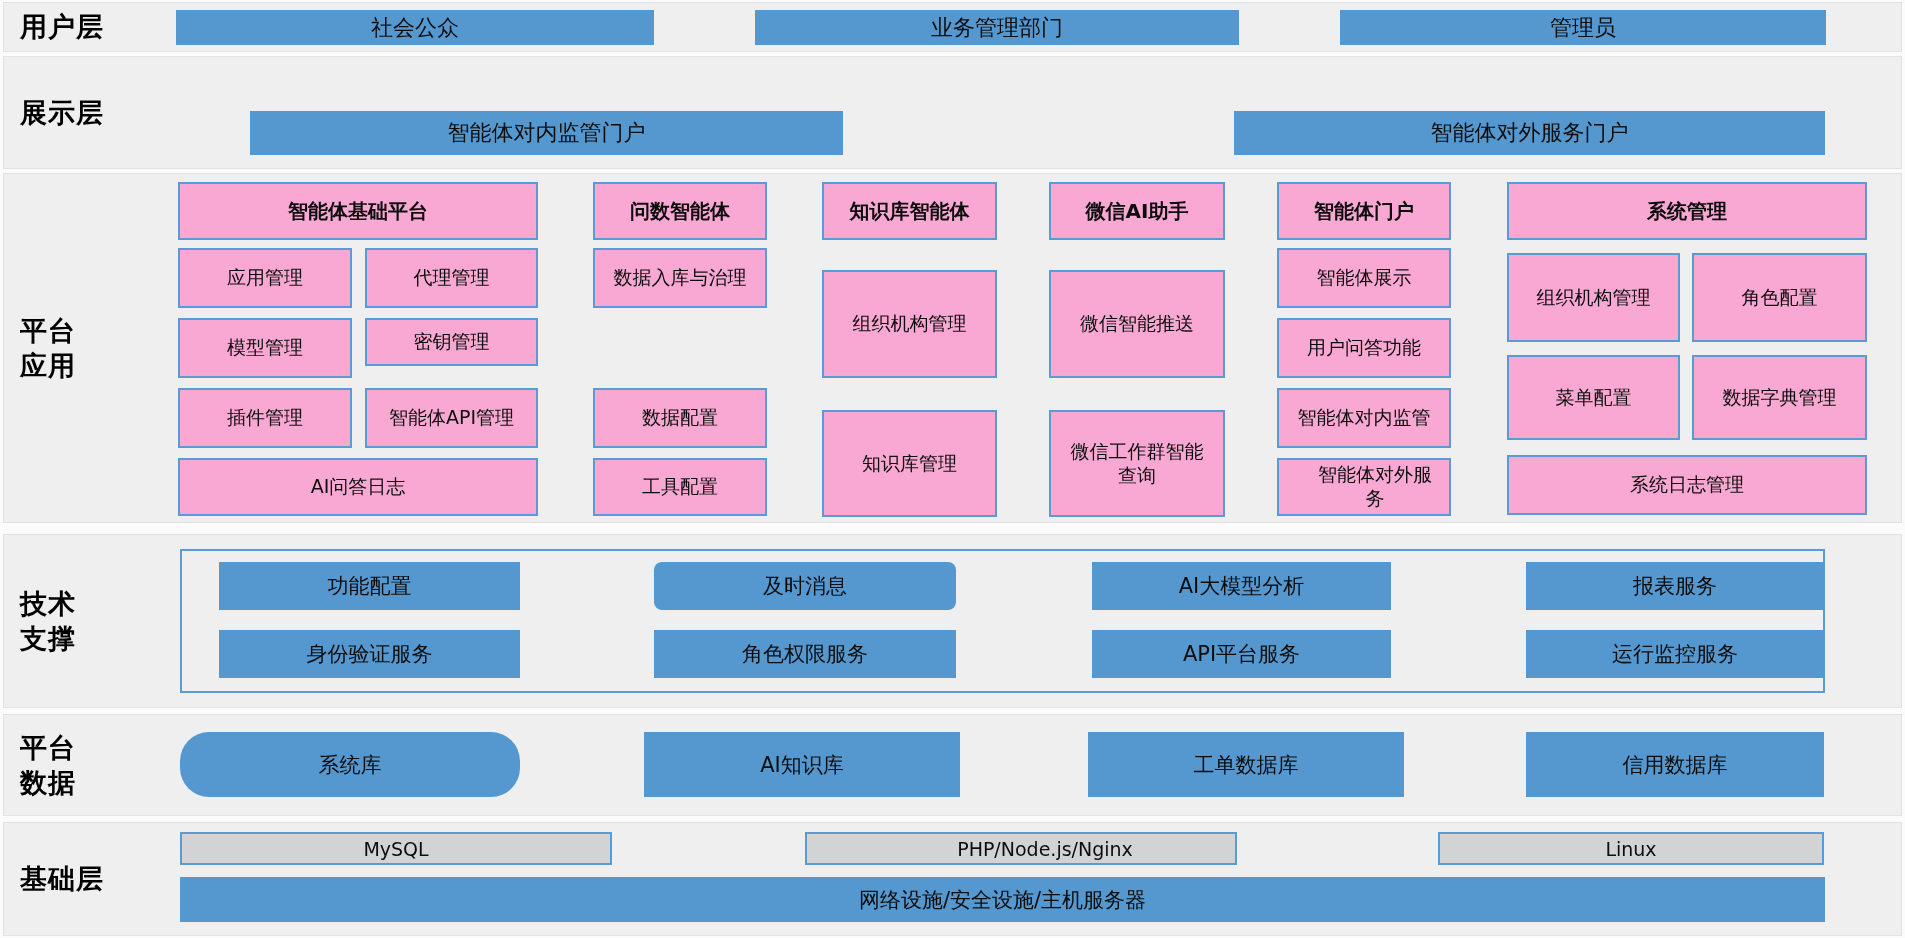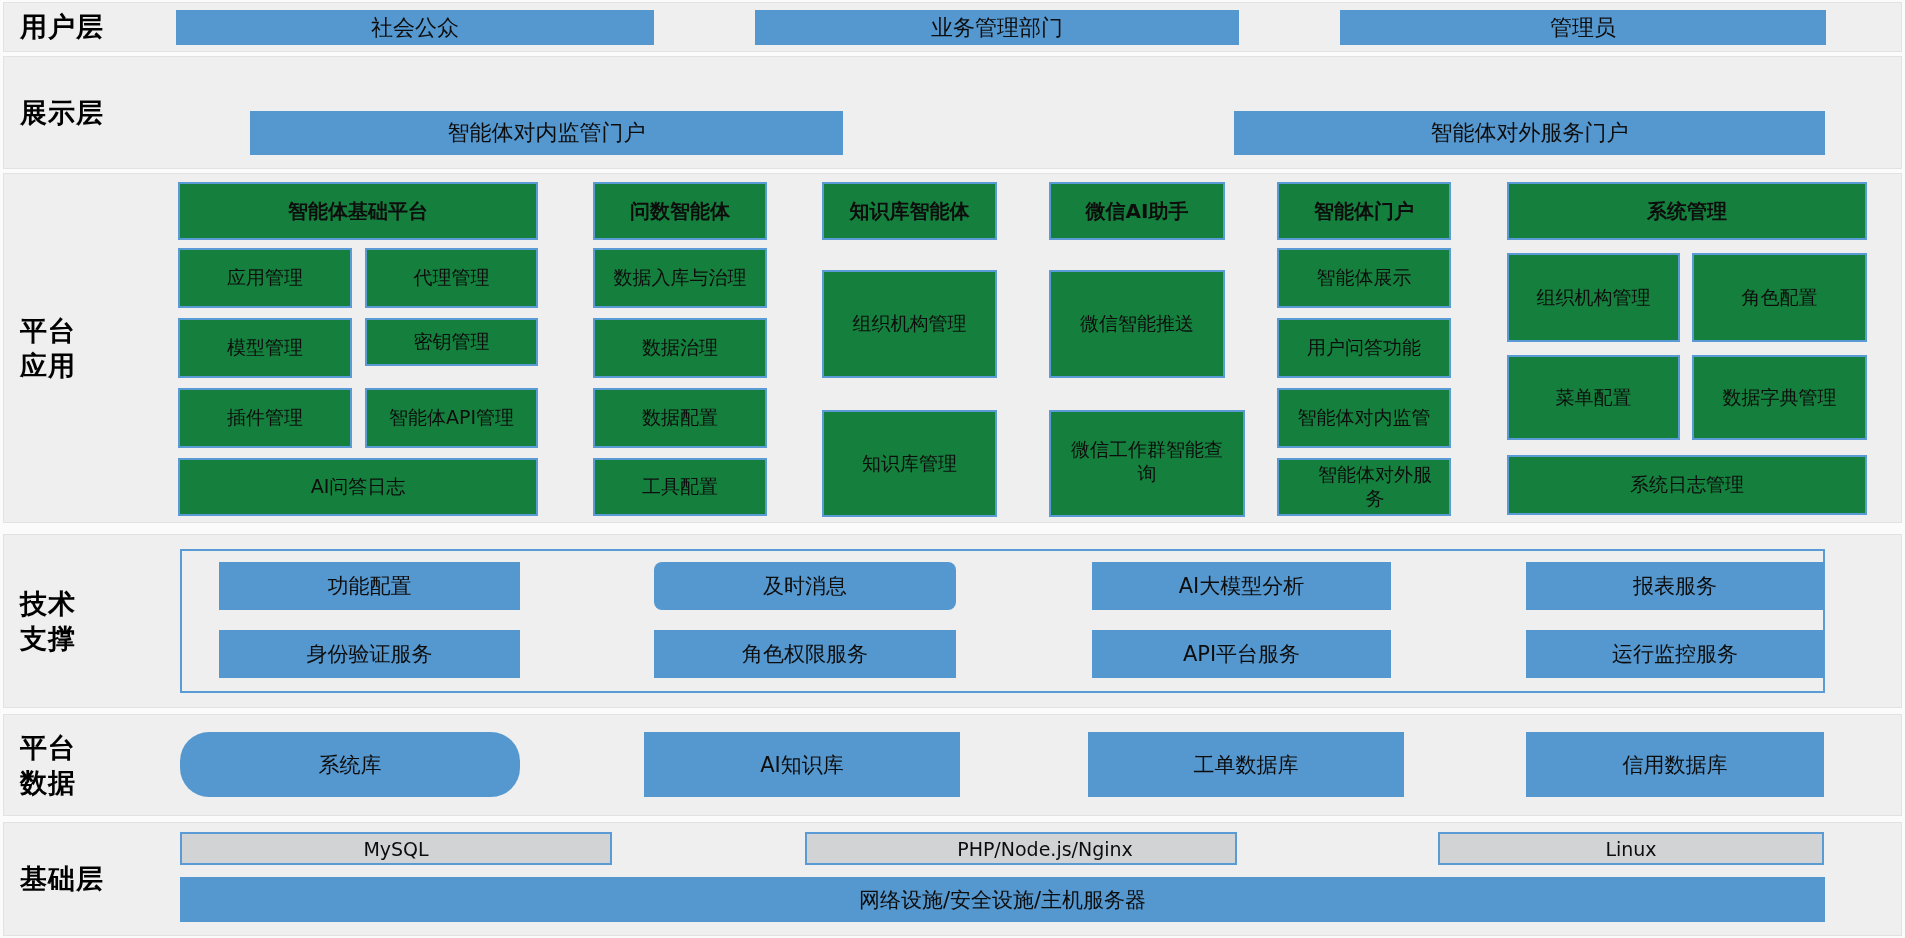--- a/index.html
+++ b/index.html
@@ -17,21 +17,21 @@
     font-weight:bold; font-size:27px; line-height:1.3; color:#000;
     white-space:pre-line; letter-spacing:1px;
   }
   .bluebar {
     position:absolute; background:#5598cf; color:#0d0d0d;
     display:flex; align-items:center; justify-content:center;
     font-size:21px; text-align:center;
   }
   .bluebar.big { font-size:22px; }
   .graybox {
-    position:absolute; background:#15803d; border:2px solid #5b9bd5;
+    position:absolute; background:#f9a8d4; border:2px solid #5b9bd5;
     box-sizing:border-box; display:flex; align-items:center; justify-content:center;
     font-size:19px; text-align:center; color:#0d0d0d; padding:0 14px; line-height:1.25;
   }
   .graybox.header { font-weight:bold; font-size:20px; }
   .graybar {
     position:absolute; background:#d2d3d4; border:2px solid #5b9bd5;
     box-sizing:border-box; display:flex; align-items:center; justify-content:center;
     font-size:19px; color:#0d0d0d;
   }
   .frame {
@@ -64,31 +64,30 @@
     <div class="graybox" style="left:174px;top:74px;width:174px;height:60px;">应用管理</div>
     <div class="graybox" style="left:361px;top:74px;width:173px;height:60px;">代理管理</div>
     <div class="graybox" style="left:174px;top:144px;width:174px;height:60px;">模型管理</div>
     <div class="graybox" style="left:361px;top:144px;width:173px;height:48px;">密钥管理</div>
     <div class="graybox" style="left:174px;top:214px;width:174px;height:60px;">插件管理</div>
     <div class="graybox" style="left:361px;top:214px;width:173px;height:60px;">智能体API管理</div>
     <div class="graybox" style="left:174px;top:284px;width:360px;height:58px;">AI问答日志</div>
 
     <div class="graybox header" style="left:589px;top:8px;width:174px;height:58px;">问数智能体</div>
     <div class="graybox" style="left:589px;top:74px;width:174px;height:60px;">数据入库与治理</div>
-    <div class="graybox" style="left:589px;top:144px;width:174px;height:60px;">数据治理</div>
     <div class="graybox" style="left:589px;top:214px;width:174px;height:60px;">数据配置</div>
     <div class="graybox" style="left:589px;top:284px;width:174px;height:58px;">工具配置</div>
 
     <div class="graybox header" style="left:818px;top:8px;width:175px;height:58px;">知识库智能体</div>
     <div class="graybox" style="left:818px;top:96px;width:175px;height:108px;">组织机构管理</div>
     <div class="graybox" style="left:818px;top:236px;width:175px;height:107px;">知识库管理</div>
 
     <div class="graybox header" style="left:1045px;top:8px;width:176px;height:58px;">微信AI助手</div>
     <div class="graybox" style="left:1045px;top:96px;width:176px;height:108px;">微信智能推送</div>
-    <div class="graybox" style="left:1045px;top:236px;width:196px;height:107px;font-family:Liberation Mono, monospace;">微信工作群智能查询</div>
+    <div class="graybox" style="left:1045px;top:236px;width:176px;height:107px;">微信工作群智能查询</div>
 
     <div class="graybox header" style="left:1273px;top:8px;width:174px;height:58px;">智能体门户</div>
     <div class="graybox" style="left:1273px;top:74px;width:174px;height:60px;">智能体展示</div>
     <div class="graybox" style="left:1273px;top:144px;width:174px;height:60px;">用户问答功能</div>
     <div class="graybox" style="left:1273px;top:214px;width:174px;height:60px;">智能体对内监管</div>
     <div class="graybox" style="left:1273px;top:284px;width:174px;height:58px;padding-left:36px;">智能体对外服务</div>
 
     <div class="graybox header" style="left:1503px;top:8px;width:360px;height:58px;">系统管理</div>
     <div class="graybox" style="left:1503px;top:79px;width:173px;height:89px;">组织机构管理</div>
     <div class="graybox" style="left:1688px;top:79px;width:175px;height:89px;">角色配置</div>

